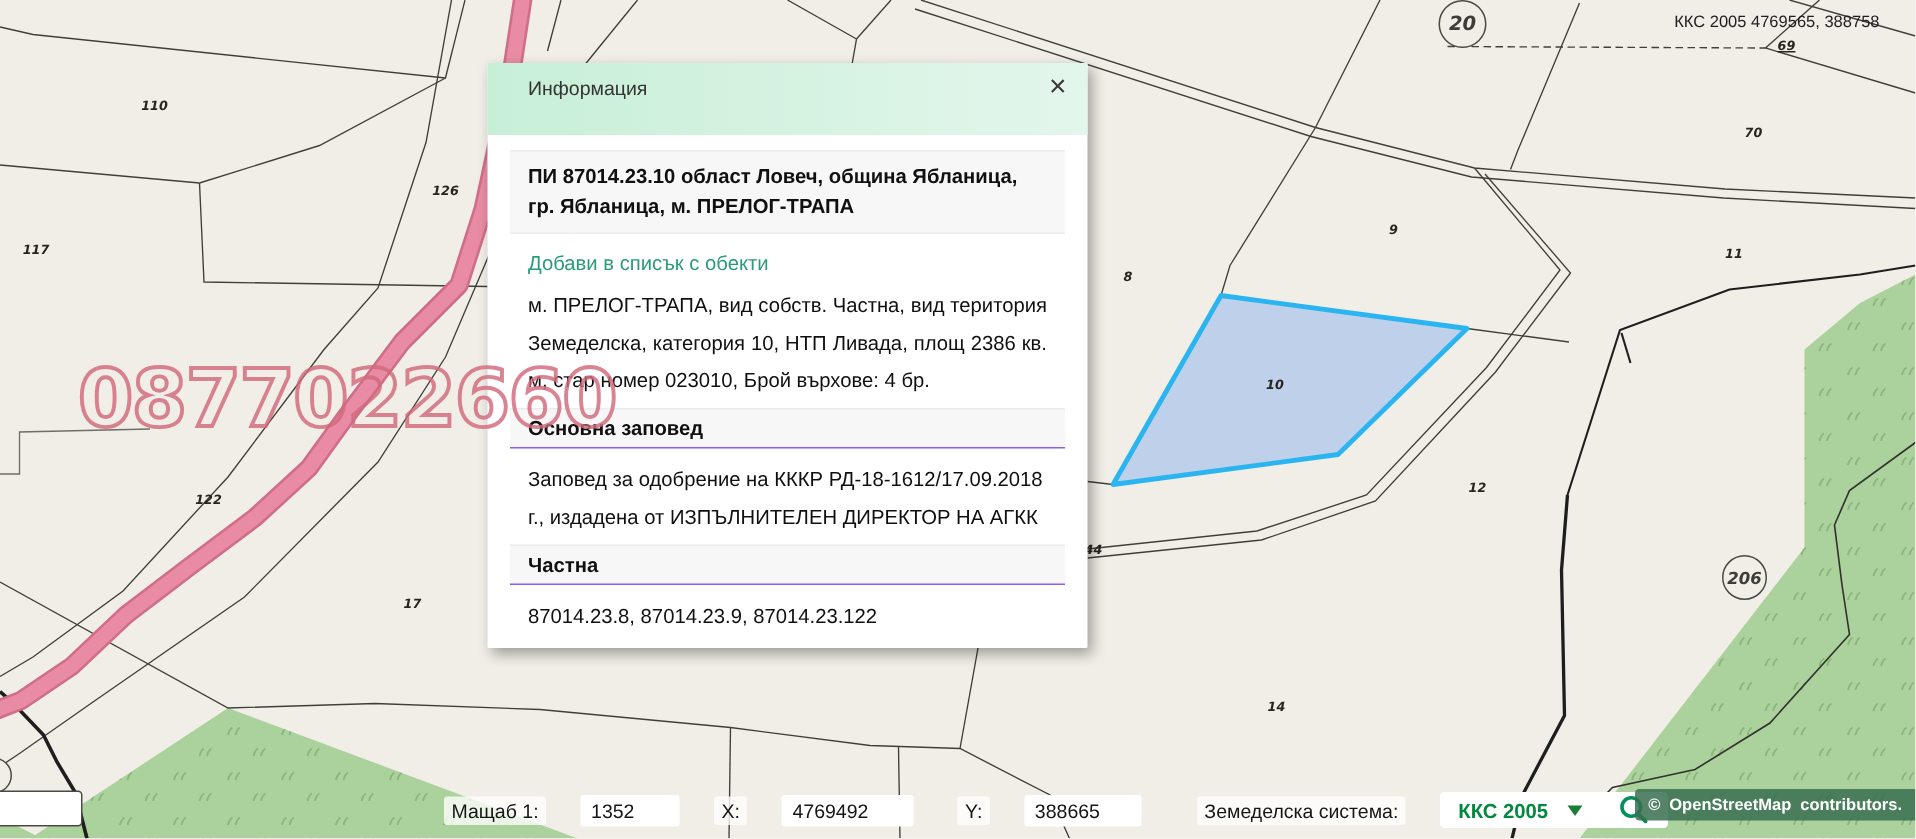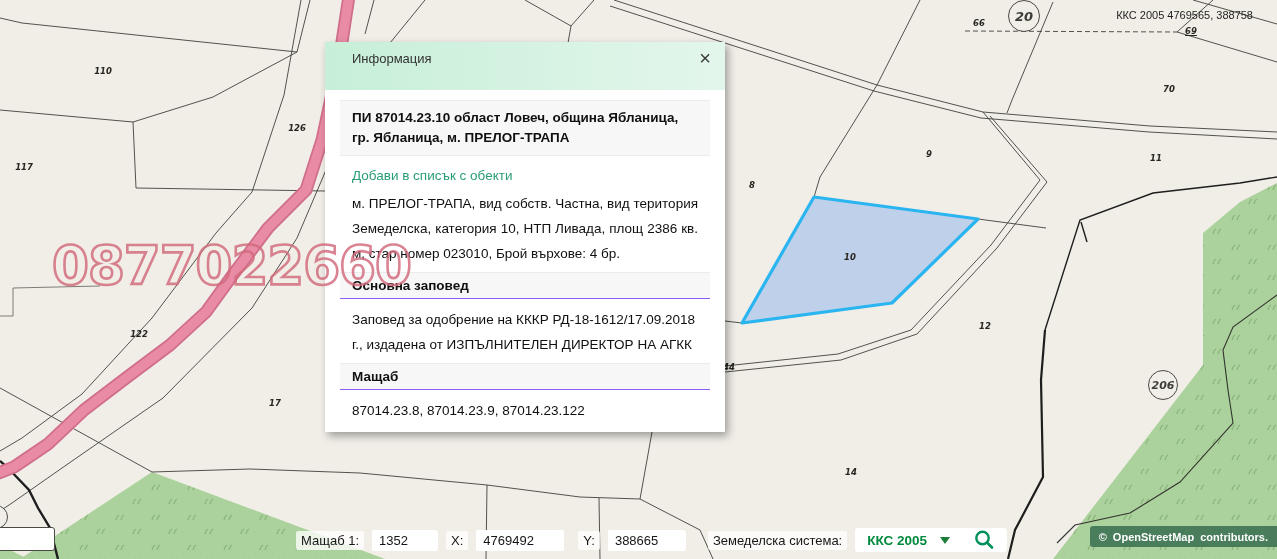--- a/index.html
+++ b/index.html
@@ -28,21 +28,21 @@
   .pop-body{padding:10px 15px 12px;font-size:13.5px;color:#101010;}
   .title-block{background:#f7f7f7;border-top:1px solid #ececec;border-bottom:1px solid #ececec;
                padding:7px 12px;font-weight:bold;line-height:20px;}
   .add-link{display:inline-block;margin:12px 12px 0;color:#2a9d74;text-decoration:none;font-size:13.5px;}
   .details{margin:8px 12px 0;line-height:25px;text-align:justify;}
   .bar{margin-top:6px;background:#f7f7f7;border-top:1px solid #ececec;border-bottom:1px solid #8b5cf6;
        padding:5px 12px;font-weight:bold;}
   .sec-text{margin:8px 12px 6px;line-height:25px;}
 
   
-  .toolbar{position:absolute;left:296px;bottom:7px;z-index:30;display:flex;align-items:center;gap:8px;}
+  .toolbar{position:absolute;left:296px;bottom:7px;z-index:30;display:flex;align-items:center;gap:23px;}
   .tlabel{background:rgba(255,255,255,0.78);border-radius:2px;padding:2px 5px;font-size:13px;color:#161616;white-space:nowrap;}
   .tinput{border:none;background:#fff;border-radius:2px;height:19px;padding:1px 7px;font-size:13px;
           font-family:"Liberation Sans",sans-serif;color:#161616;outline:none;}
   .w-scale{width:52px;} .w-x{width:74px;margin-right:6px;} .w-y{width:64px;margin-right:14px;}
   .crs-box{display:flex;align-items:center;background:#ffffff;border-radius:3px;height:24px;padding:0 12px;gap:13px;cursor:pointer;}
   .crs-value{font-size:13.5px;font-weight:bold;color:#018a3d;white-space:nowrap;}
   .caret{width:0;height:0;border-left:5px solid transparent;border-right:5px solid transparent;border-top:7px solid #1c7d36;}
   .mag{margin-left:10px;}
 
   
@@ -136,42 +136,42 @@
       <span class="plabel" style="left: 275px; top: 403px;">17</span>
       <span class="plabel" style="left: 752px; top: 185px;">8</span>
       <span class="plabel" style="left: 850px; top: 257px;">10</span>
       <span class="plabel" style="left: 929px; top: 154px;">9</span>
       <span class="plabel" style="left: 985px; top: 326px;">12</span>
       <span class="plabel" style="left: 851px; top: 472px;">14</span>
       <span class="plabel" style="left: 729px; top: 367px;">44</span>
       <span class="plabel" style="left: 979px; top: 23px;">66</span>
       <span class="plabel" style="left: 1191px; top: 31px; text-decoration: underline;">69</span>
       <span class="plabel" style="left: 1169px; top: 89px;">70</span>
-      <span class="plabel" style="left: 1156px; top: 158px;">11</span>
-      <div class="clabel" style="left: 1008px; top: 0px; height: 32px; width: 32px; font-size: 13px;">20</div>
+      <span class="plabel" style="left: 1156px; top: 170px;">11</span>
+      <div class="clabel" style="left: 959px; top: 0px; height: 32px; width: 32px; font-size: 13px;">20</div>
       <div class="clabel" style="left: 1148px; top: 370px; height: 30px; width: 30px; font-size: 11px;">206</div>
       <div class="clabel" style="left: -16px; top: 505px; height: 24px; width: 24px; font-size: 10px;">7</div>
     </div>
 
   <div class="corner-coords">ККС 2005 4769565, 388758</div>
 
   <div class="mini-box"></div>
 
   <div class="popup">
     <div class="popup-header">
       <span class="popup-title">Информация</span>
       <span class="popup-close">×</span>
     </div>
     <div class="pop-body">
       <div class="title-block">ПИ 87014.23.10 област Ловеч, община Ябланица, гр. Ябланица, м. ПРЕЛОГ-ТРАПА</div>
       <a class="add-link" href="#">Добави в списък с обекти</a>
       <div class="details">м. ПРЕЛОГ-ТРАПА, вид собств. Частна, вид територия Земеделска, категория 10, НТП Ливада, площ 2386 кв. м, стар номер 023010, Брой върхове: 4 бр.</div>
       <div class="bar">Основна заповед</div>
       <div class="sec-text">Заповед за одобрение на КККР РД-18-1612/17.09.2018 г., издадена от ИЗПЪЛНИТЕЛЕН ДИРЕКТОР НА АГКК</div>
-      <div class="bar">Мащаб</div>
+      <div class="bar">Частна</div>
       <div class="sec-text">87014.23.8, 87014.23.9, 87014.23.122</div>
     </div>
   </div>
 
   <svg id="wm-svg" width="1277" height="559">
     <text x="52" y="284" font-family="DejaVu Sans, sans-serif" font-weight="bold" font-size="53" letter-spacing="-1" fill="none" stroke="#d26a7c" stroke-width="2.6" opacity="0.82">0877022660</text>
   </svg>
 
   <div class="toolbar">
     <span class="tlabel">Мащаб 1:</span>

